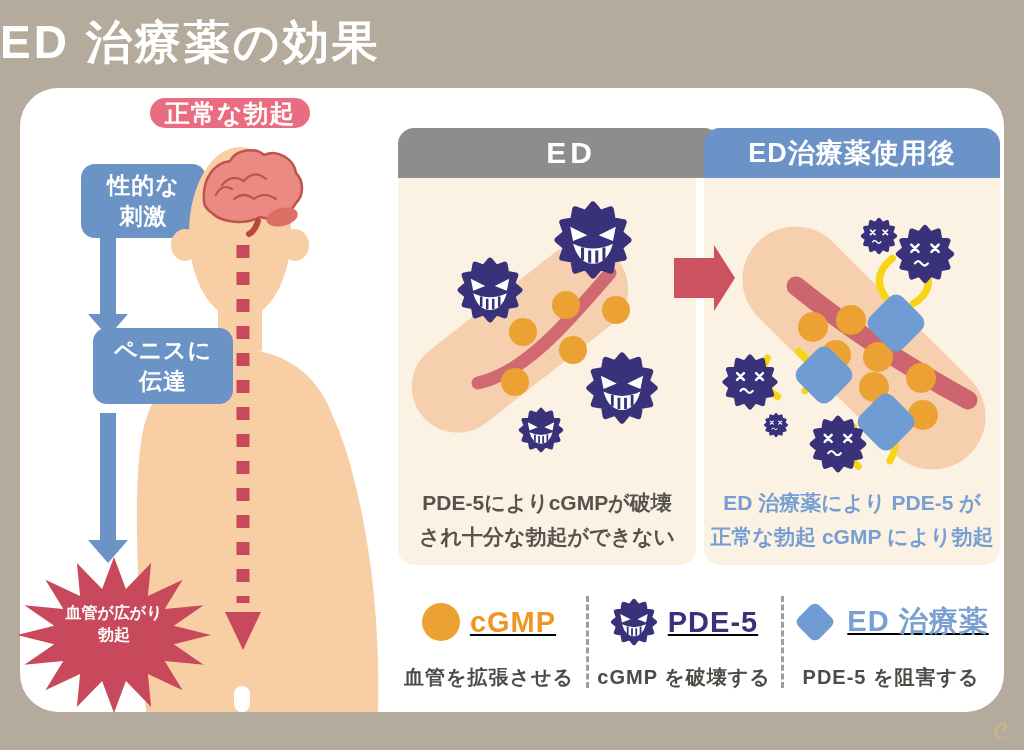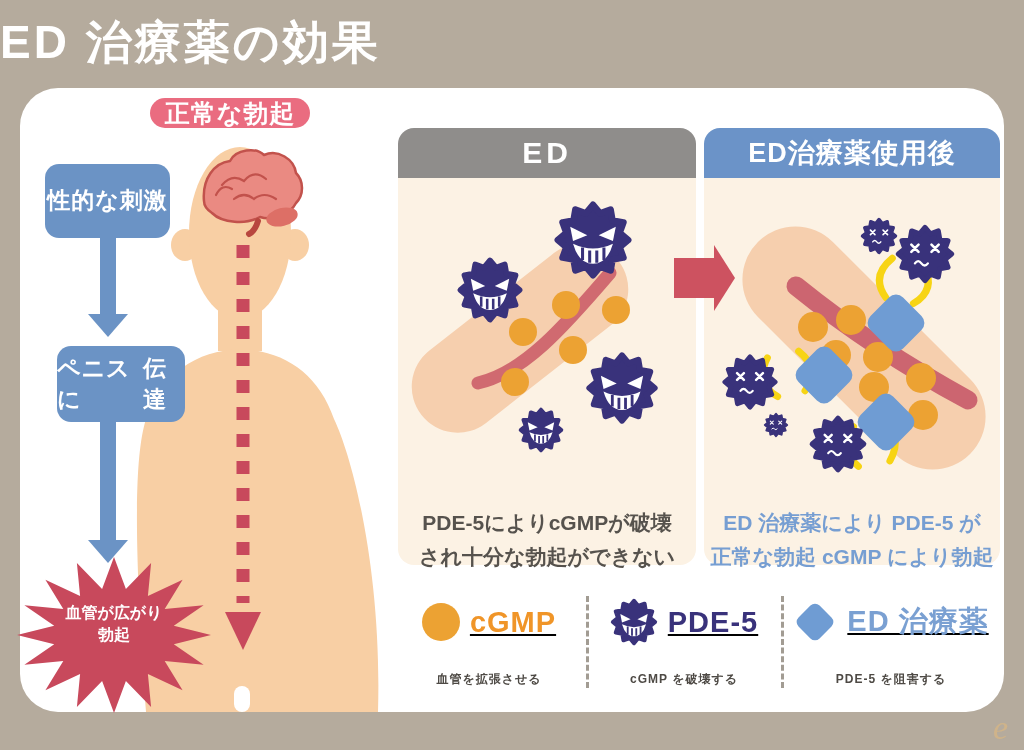--- a/index.html
+++ b/index.html
@@ -9,64 +9,64 @@
 
   #page-title{top:12px;left:0;width:1024px;text-align:left;color:#ffffff;
     font-size:46px;font-weight:700;letter-spacing:3px;}
 
   #card{left:20px;top:88px;width:984px;height:624px;background:#ffffff;border-radius:38px;}
 
   
   .badge-pink{left:150px;top:98px;width:160px;height:30px;background:#ea6c80;border-radius:22px;
     color:#fff;font-size:25px;font-weight:700;display:flex;align-items:center;justify-content:center;letter-spacing:1px;}
   .step-box{background:#6b93c5;border-radius:14px;color:#fff;font-size:23px;font-weight:700;
-    display:flex;align-items:center;justify-content:center;line-height:1.35;letter-spacing:1px;}
+    display:flex;flex-direction:column;align-items:center;justify-content:center;line-height:1.35;letter-spacing:1px;margin-left:36px;}
   #step1{left:45px;top:164px;width:125px;height:74px;}
-  #step2{left:57px;top:346px;width:128px;height:76px;z-index:4;}
+  #step2{left:57px;top:328px;width:140px;height:76px;z-index:4;}
   .arrow-stem{width:16px;background:#6b93c5;z-index:3;}
   #stem1{left:100px;top:237px;height:78px;}
   #stem2{left:100px;top:413px;height:128px;}
   .arrow-head{width:0;height:0;border-left:20px solid transparent;border-right:20px solid transparent;
     border-top:23px solid #6b93c5;z-index:3;}
   #head1{left:88px;top:314px;}
   #head2{left:88px;top:540px;}
 
   #starburst-wrap{left:14px;top:556px;width:200px;height:158px;z-index:5;}
   #starburst-text{left:14px;top:602px;width:200px;text-align:center;color:#fff;font-size:16px;
     font-weight:700;line-height:1.35;z-index:6;}
 
   
   .panel-header{height:50px;border-radius:16px 16px 0 0;color:#fff;display:flex;align-items:center;
     justify-content:center;font-weight:700;z-index:2;}
-  #ed-header{left:398px;top:128px;width:298px;background:#8f8d8b;font-size:30px;letter-spacing:4px;}
+  #ed-header{left:398px;top:128px;width:298px;background:#8f8d8b;font-size:30px;letter-spacing:4px;padding-left:24px;}
   #after-header{left:704px;top:128px;width:296px;background:#6b93c8;font-size:27px;letter-spacing:1px;}
   .panel-body{top:178px;height:387px;background:#fcf2e4;border-radius:0 0 16px 16px;}
   #ed-body{left:398px;width:298px;}
   #after-body{left:704px;width:296px;}
-  .panel-caption{top:506px;font-size:21px;font-weight:700;text-align:center;line-height:1.6;z-index:3;}
+  .panel-caption{top:486px;font-size:21px;font-weight:700;text-align:center;line-height:1.6;z-index:3;}
   #ed-caption{left:398px;width:298px;color:#56524d;}
   #after-caption{left:704px;width:296px;color:#769ed2;}
   .illus{top:178px;z-index:2;}
 
   
   #big-arrow-rect{left:674px;top:258px;width:40px;height:40px;background:#cd5260;z-index:5;}
   #big-arrow-tip{left:714px;top:245px;width:0;height:0;border-top:33px solid transparent;
     border-bottom:33px solid transparent;border-left:21px solid #cd5260;z-index:5;}
 
   
   .legend-item{top:596px;display:flex;flex-direction:column;align-items:center;z-index:3;}
   #legend-cgmp{left:398px;width:182px;}
   #legend-pde5{left:594px;width:180px;}
   #legend-drug{left:790px;width:202px;}
   .legend-head{display:flex;align-items:center;gap:10px;height:52px;text-decoration:underline;}
   .legend-label{font-size:29px;font-weight:700;letter-spacing:1px;}
   #legend-cgmp .legend-label{color:#f09528;}
   #legend-pde5 .legend-label{color:#39327b;}
   #legend-drug .legend-label{color:#7aa0d2;}
-  .legend-desc{margin-top:23px;font-size:12px;font-weight:700;color:#4e4a45;letter-spacing:1px;}
+  .legend-desc{margin-top:16px;font-size:20px;font-weight:700;color:#4e4a45;letter-spacing:1px;}
   .cgmp-dot{width:38px;height:38px;border-radius:50%;background:#eca233;}
   .legend-divider{top:596px;height:92px;width:0;border-left:3px dashed #a29c93;z-index:3;}
   #divider1{left:586px;}
   #divider2{left:781px;}
 
   
   #brand{right:16px;bottom:5px;display:flex;align-items:center;gap:7px;z-index:2;}
   #brand-e{font-family:"Liberation Serif","DejaVu Serif",serif;font-style:italic;font-size:34px;
     color:#cfb38a;line-height:1;}
   #brand-col{display:flex;flex-direction:column;align-items:center;}

